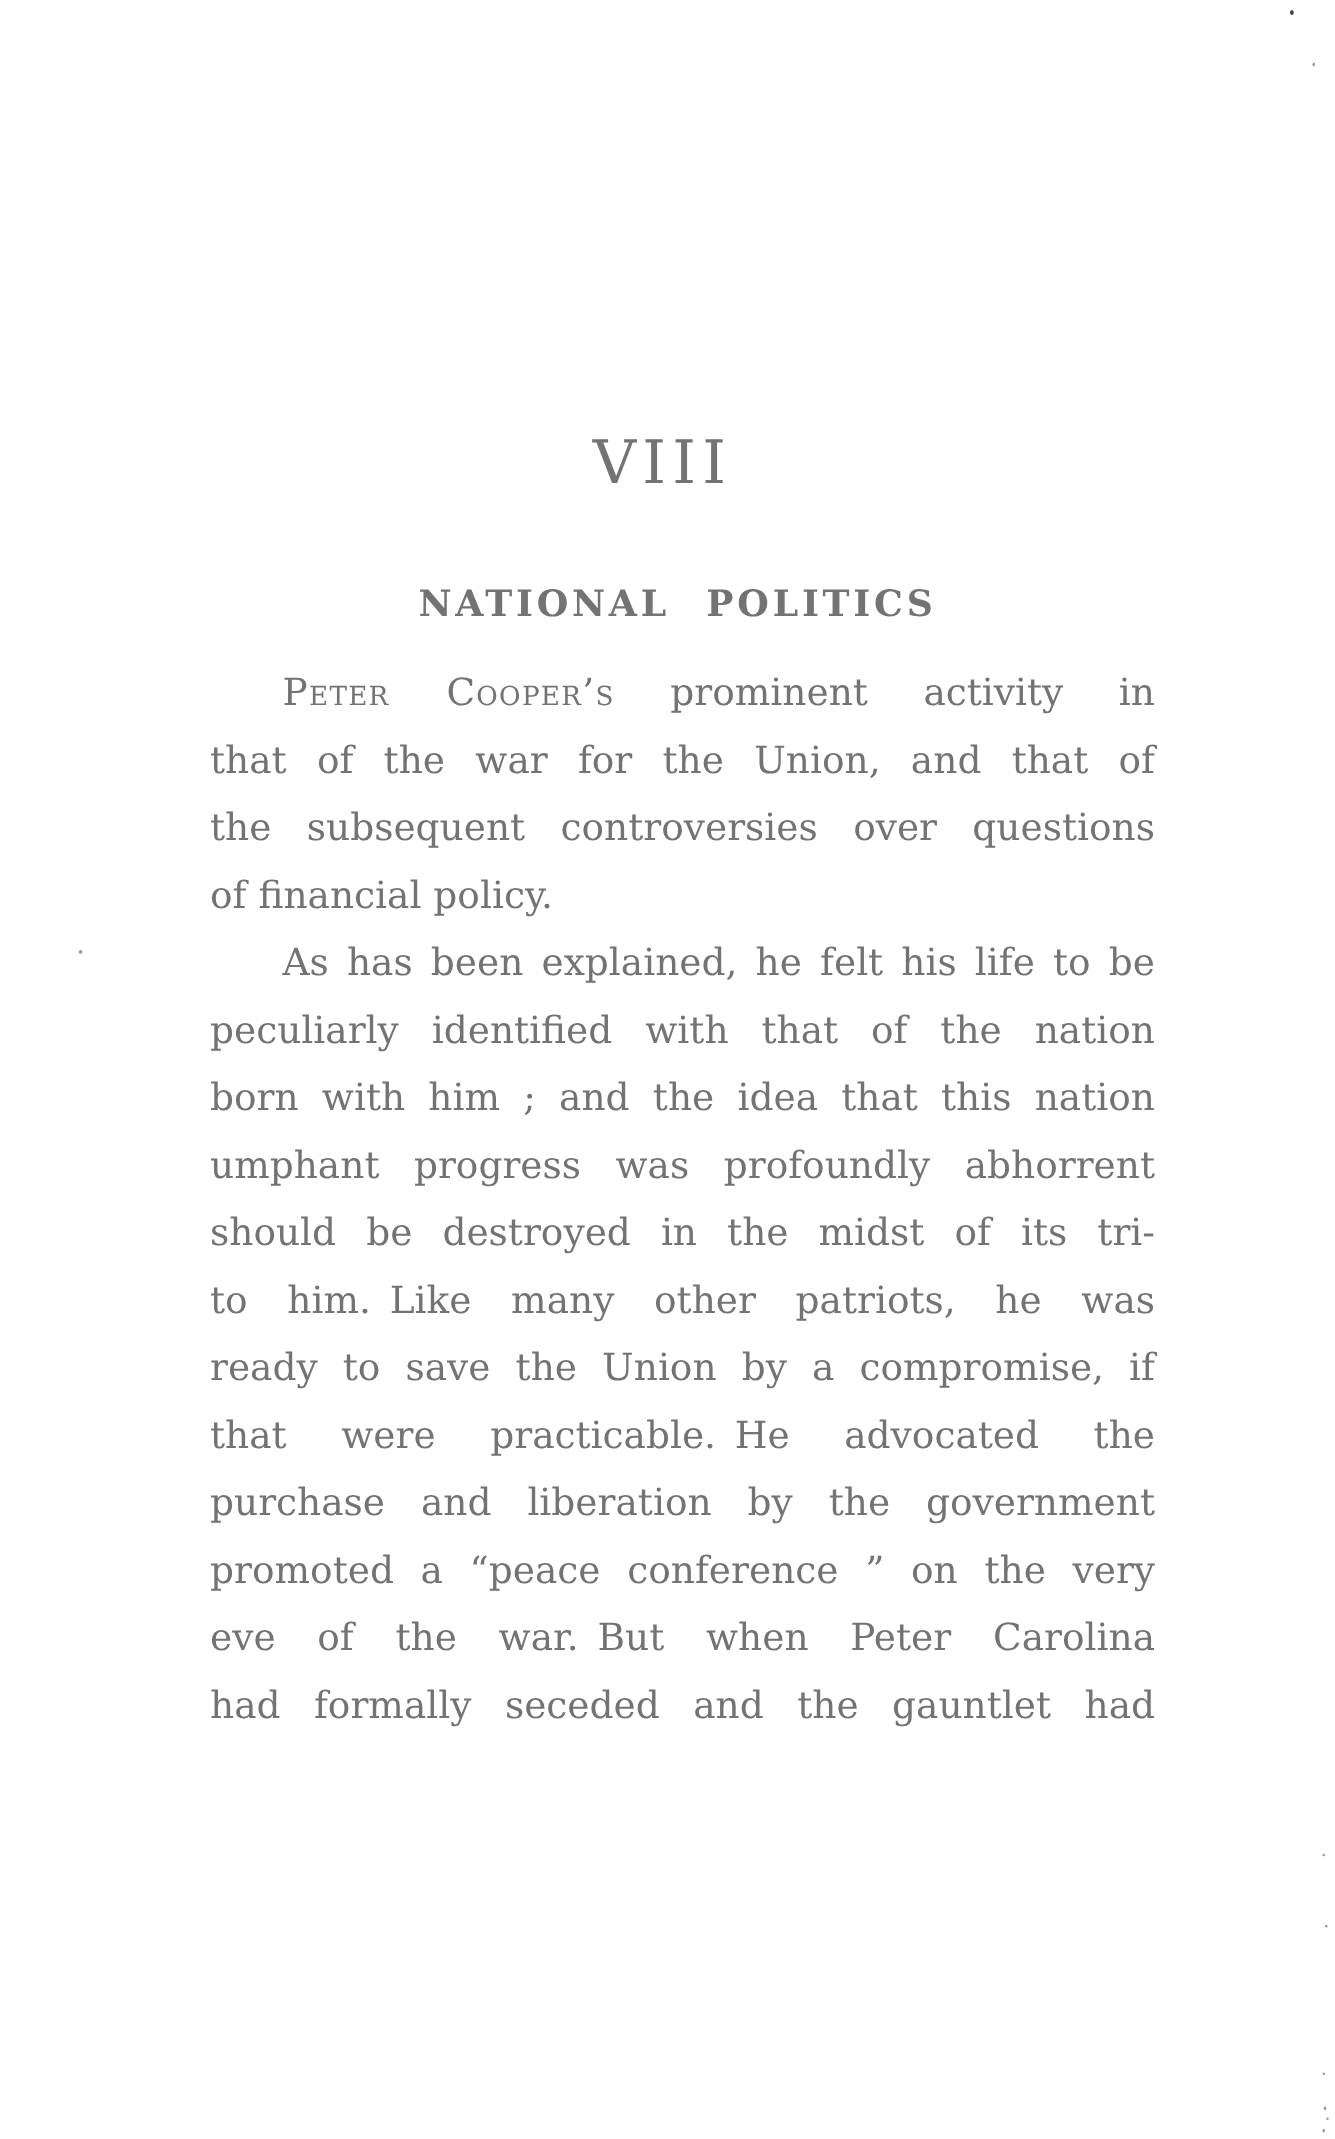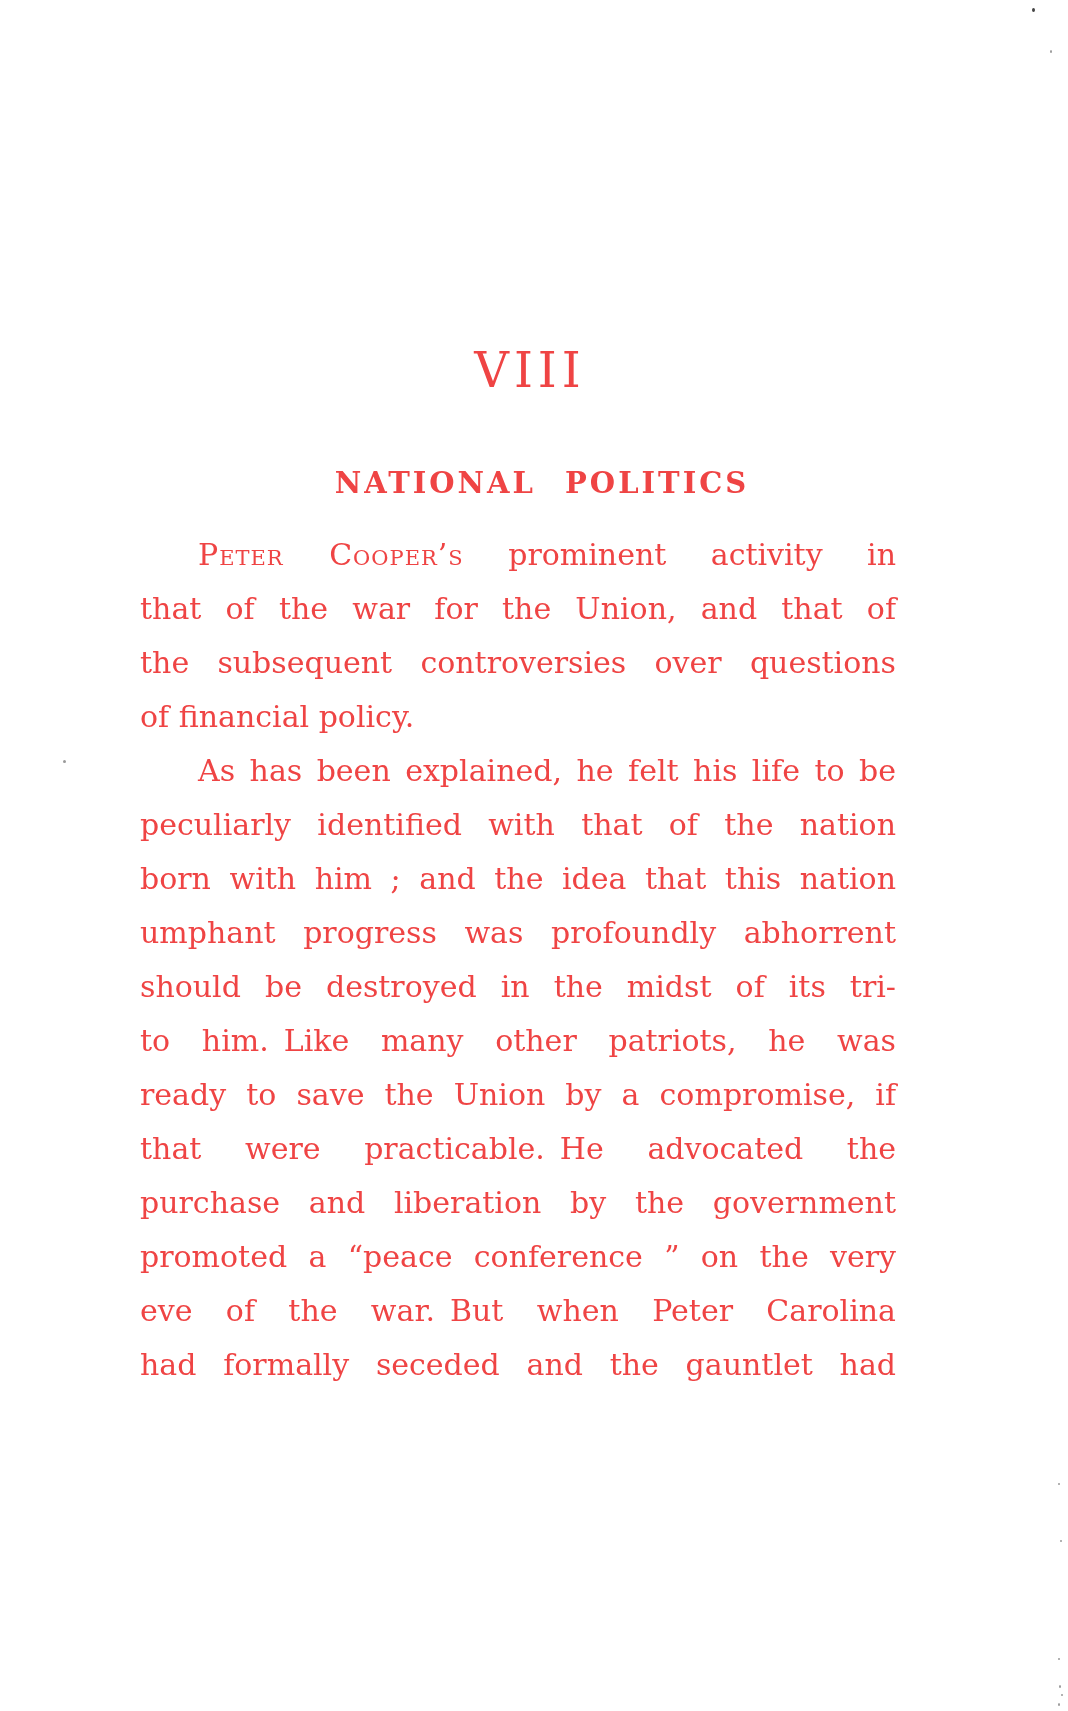--- a/index.html
+++ b/index.html
@@ -7,21 +7,21 @@
     padding: 0;
     background: #ffffff;
   }
   .page {
     position: relative;
     width: 1068px;
     height: 1711px;
     background: #ffffff;
     overflow: hidden;
     font-family: "DejaVu Serif", "Liberation Serif", serif;
-    color: #ef4444;
+    color: #737373;
   }
   .chapter-number {
     position: absolute;
     top: 346px;
     left: 152px;
     width: 756px;
     margin: 0;
     text-align: center;
     font-size: 48px;
     font-weight: 400;
@@ -37,21 +37,21 @@
     text-align: center;
     font-size: 29px;
     font-weight: 700;
     letter-spacing: 3px;
     word-spacing: 16px;
     line-height: 30px;
   }
   .body-text {
     position: absolute;
     top: 528px;
-    left: 140px;
+    left: 168px;
     width: 756px;
     font-size: 30px;
     line-height: 54px;
   }
   .line {
     text-align: justify;
     text-align-last: justify;
     text-justify: inter-word;
     white-space: nowrap;
   }

